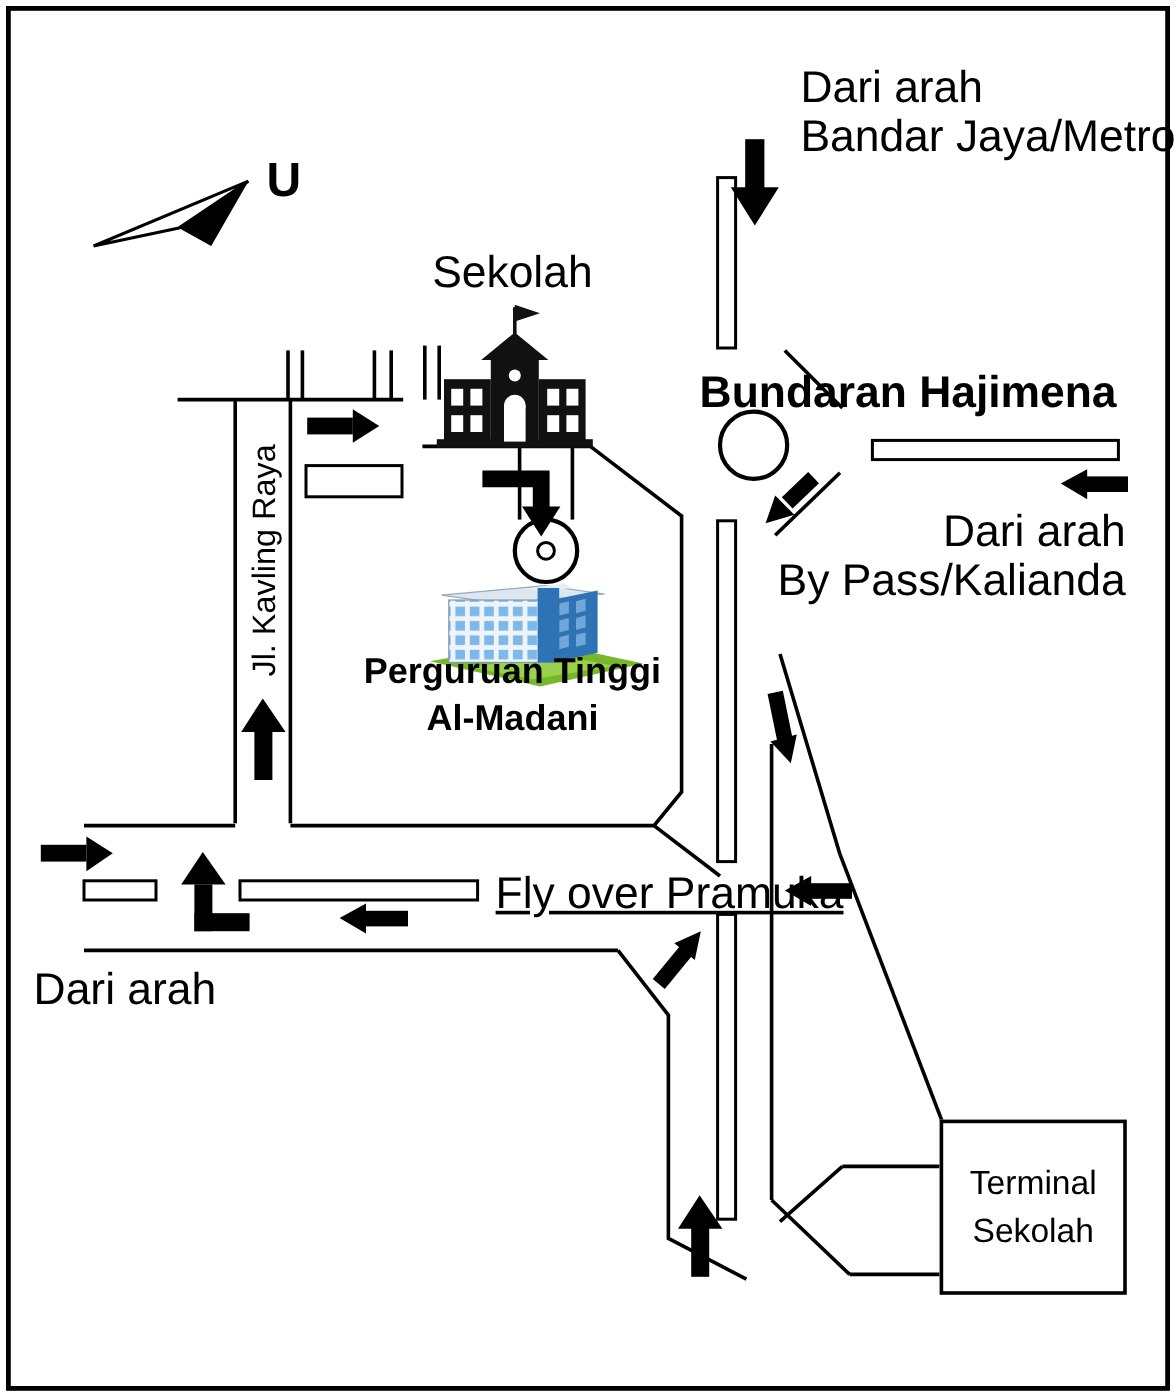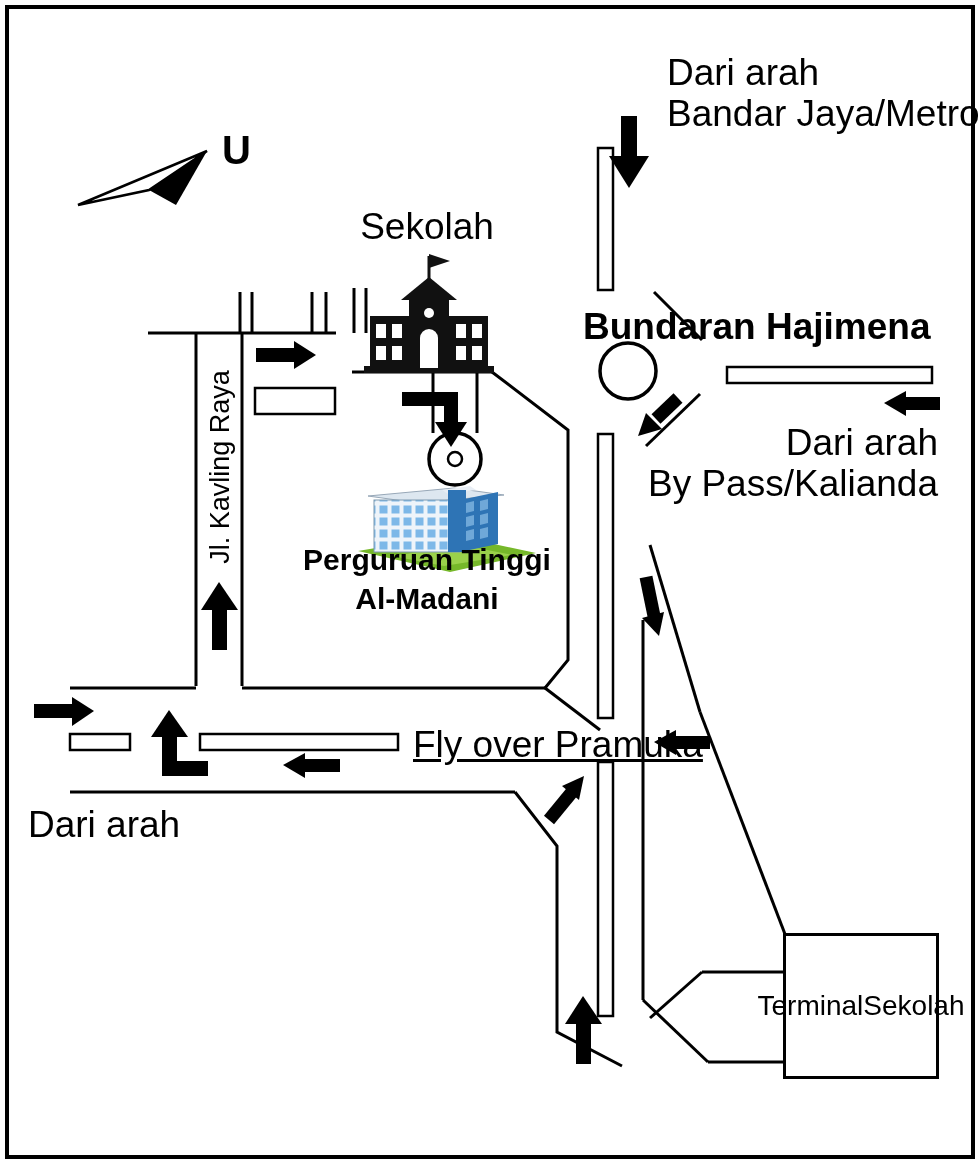--- a/index.html
+++ b/index.html
@@ -13,21 +13,21 @@
   .label .ln{display:block;}
   .center{text-align:center;}
   .right{text-align:right;}
   .compass-u{position:absolute;left:222px;top:128px;font-size:40px;font-weight:bold;}
   .rot{
     position:absolute;left:110px;top:452px;width:220px;height:30px;line-height:30px;
     text-align:center;font-size:27px;transform:rotate(-90deg);
   }
   .terminal-box{
     position:absolute;left:783px;top:933px;width:150px;height:140px;
-    border:3px solid #000;background:#fff;display:flex;flex-direction:row;
+    border:3px solid #000;background:#fff;display:flex;flex-direction:column;
     align-items:center;justify-content:center;font-size:28px;line-height:40px;
   }
   .kampus-label{position:absolute;left:297px;top:540px;width:260px;text-align:center;
     font-size:30px;font-weight:bold;line-height:39px;}
 </style>
 </head>
 <body>
 
 <div class="stage">
 

